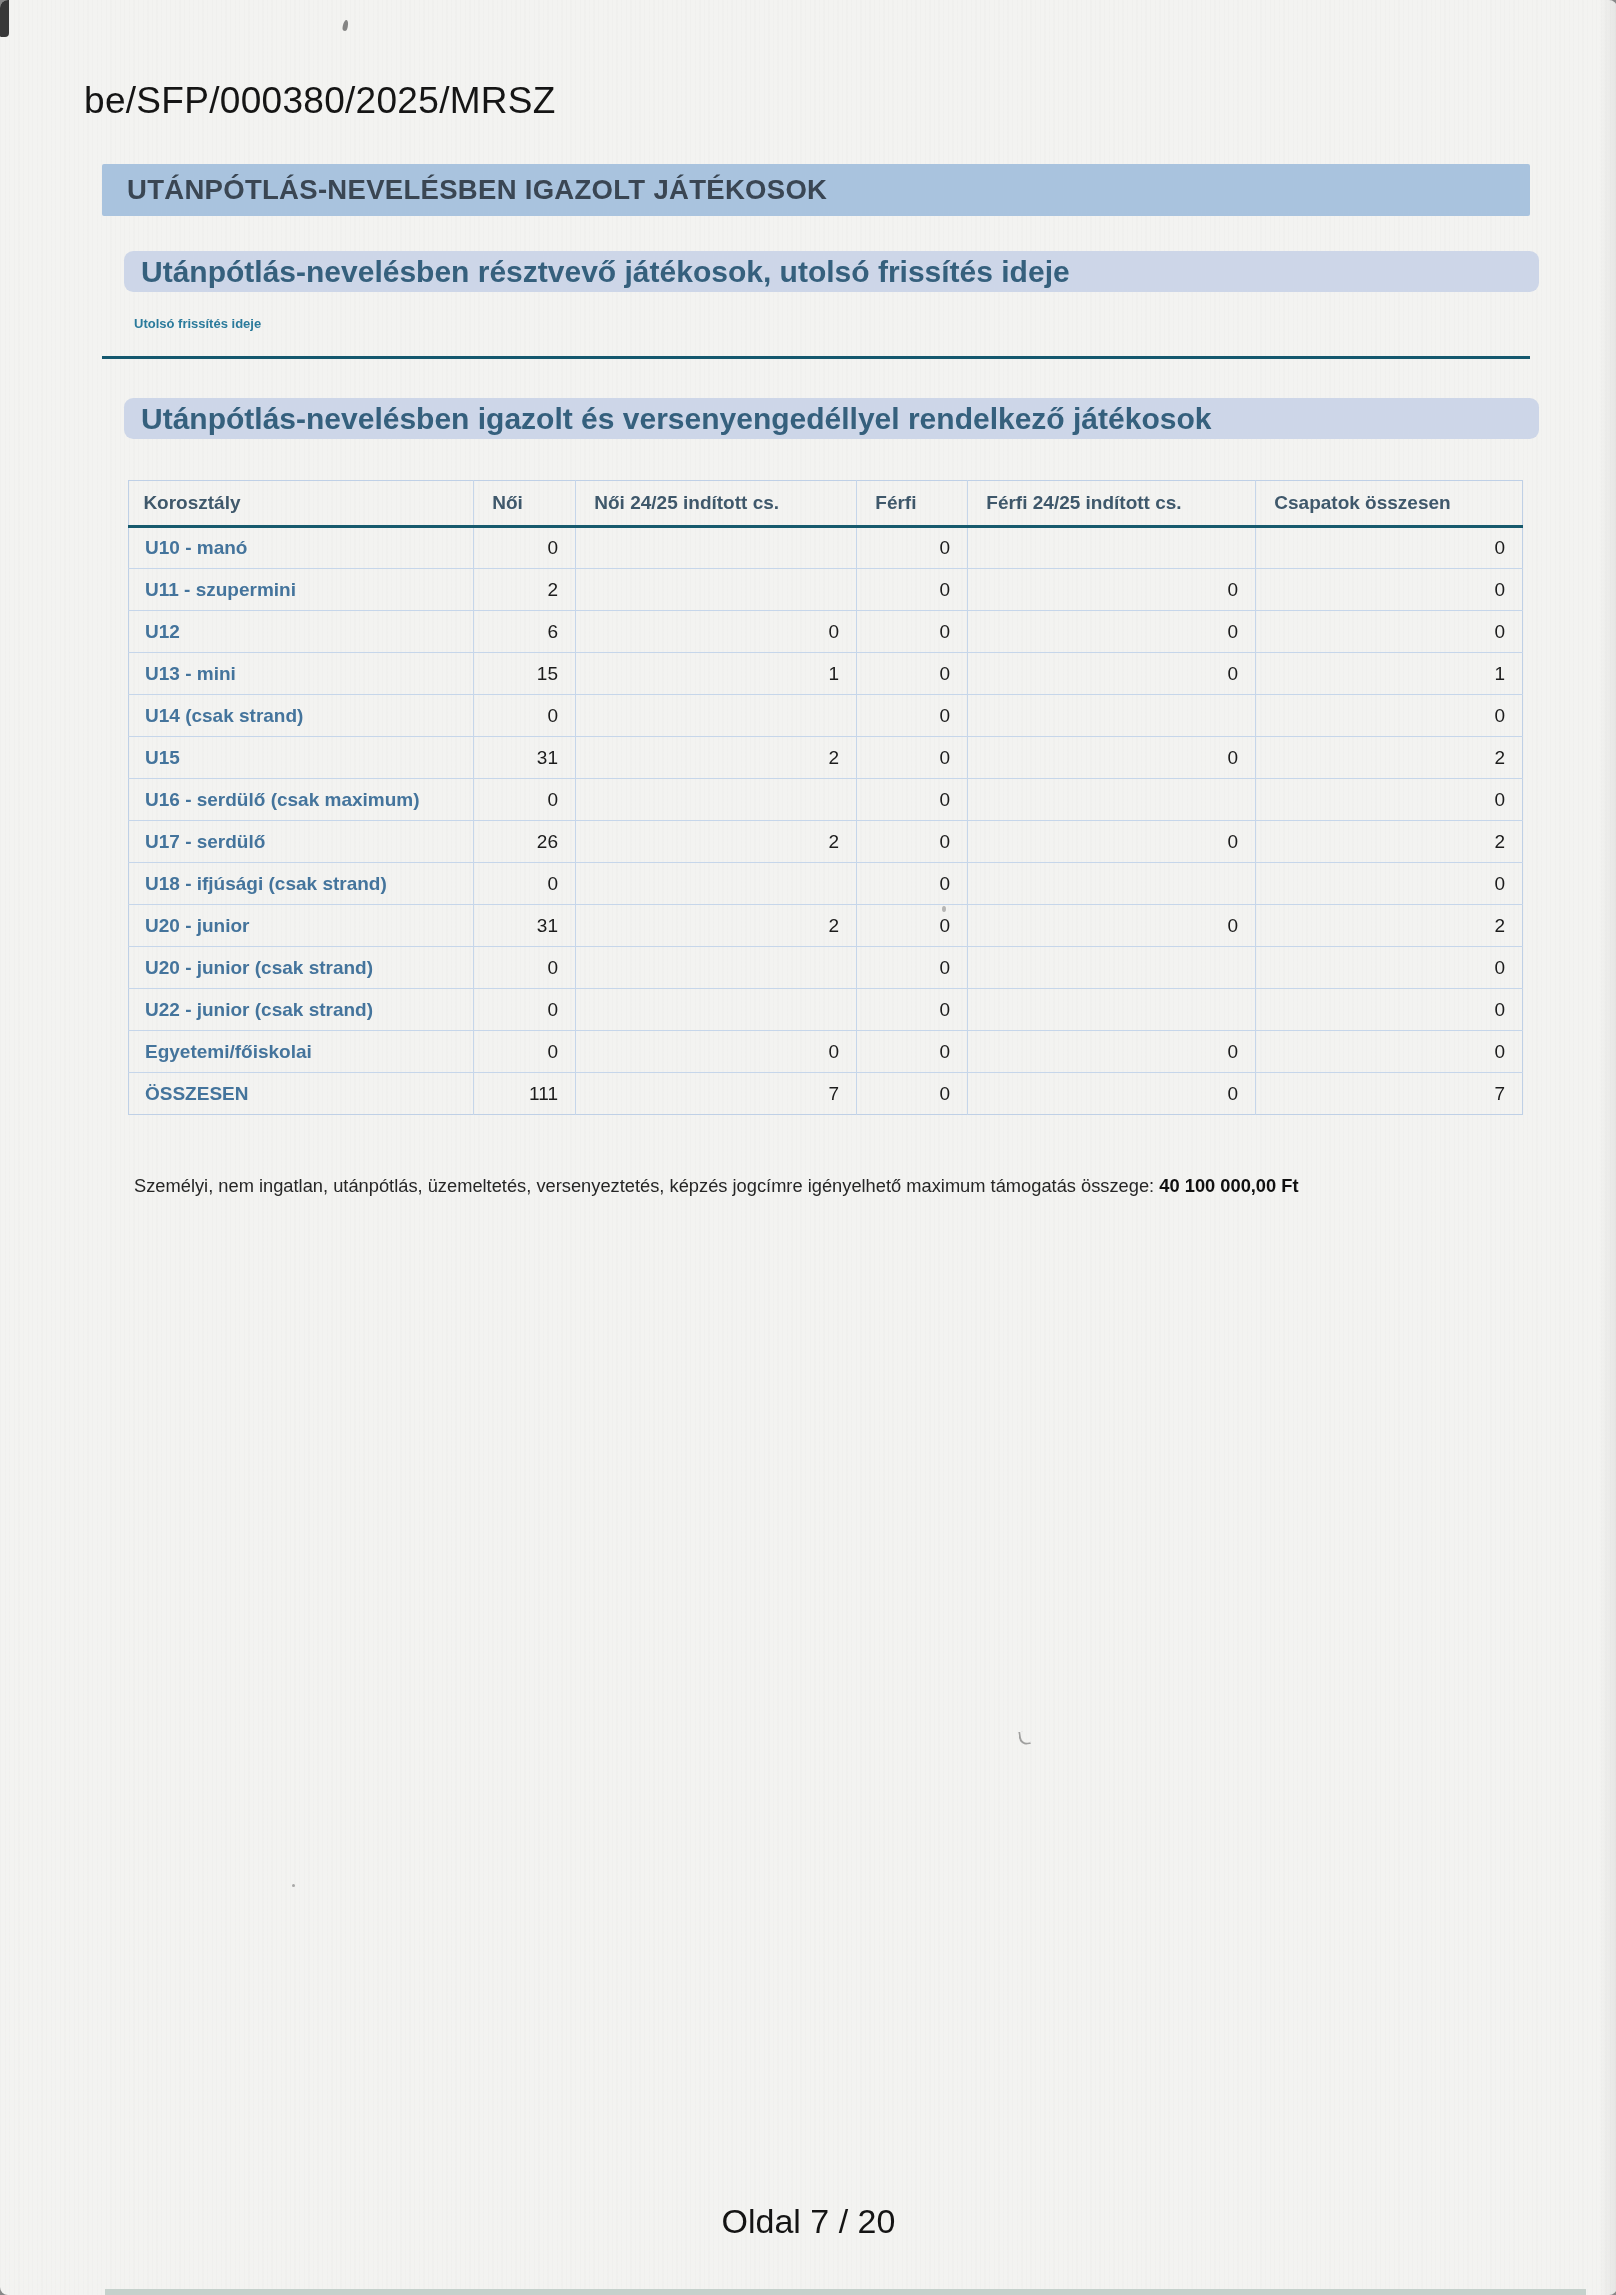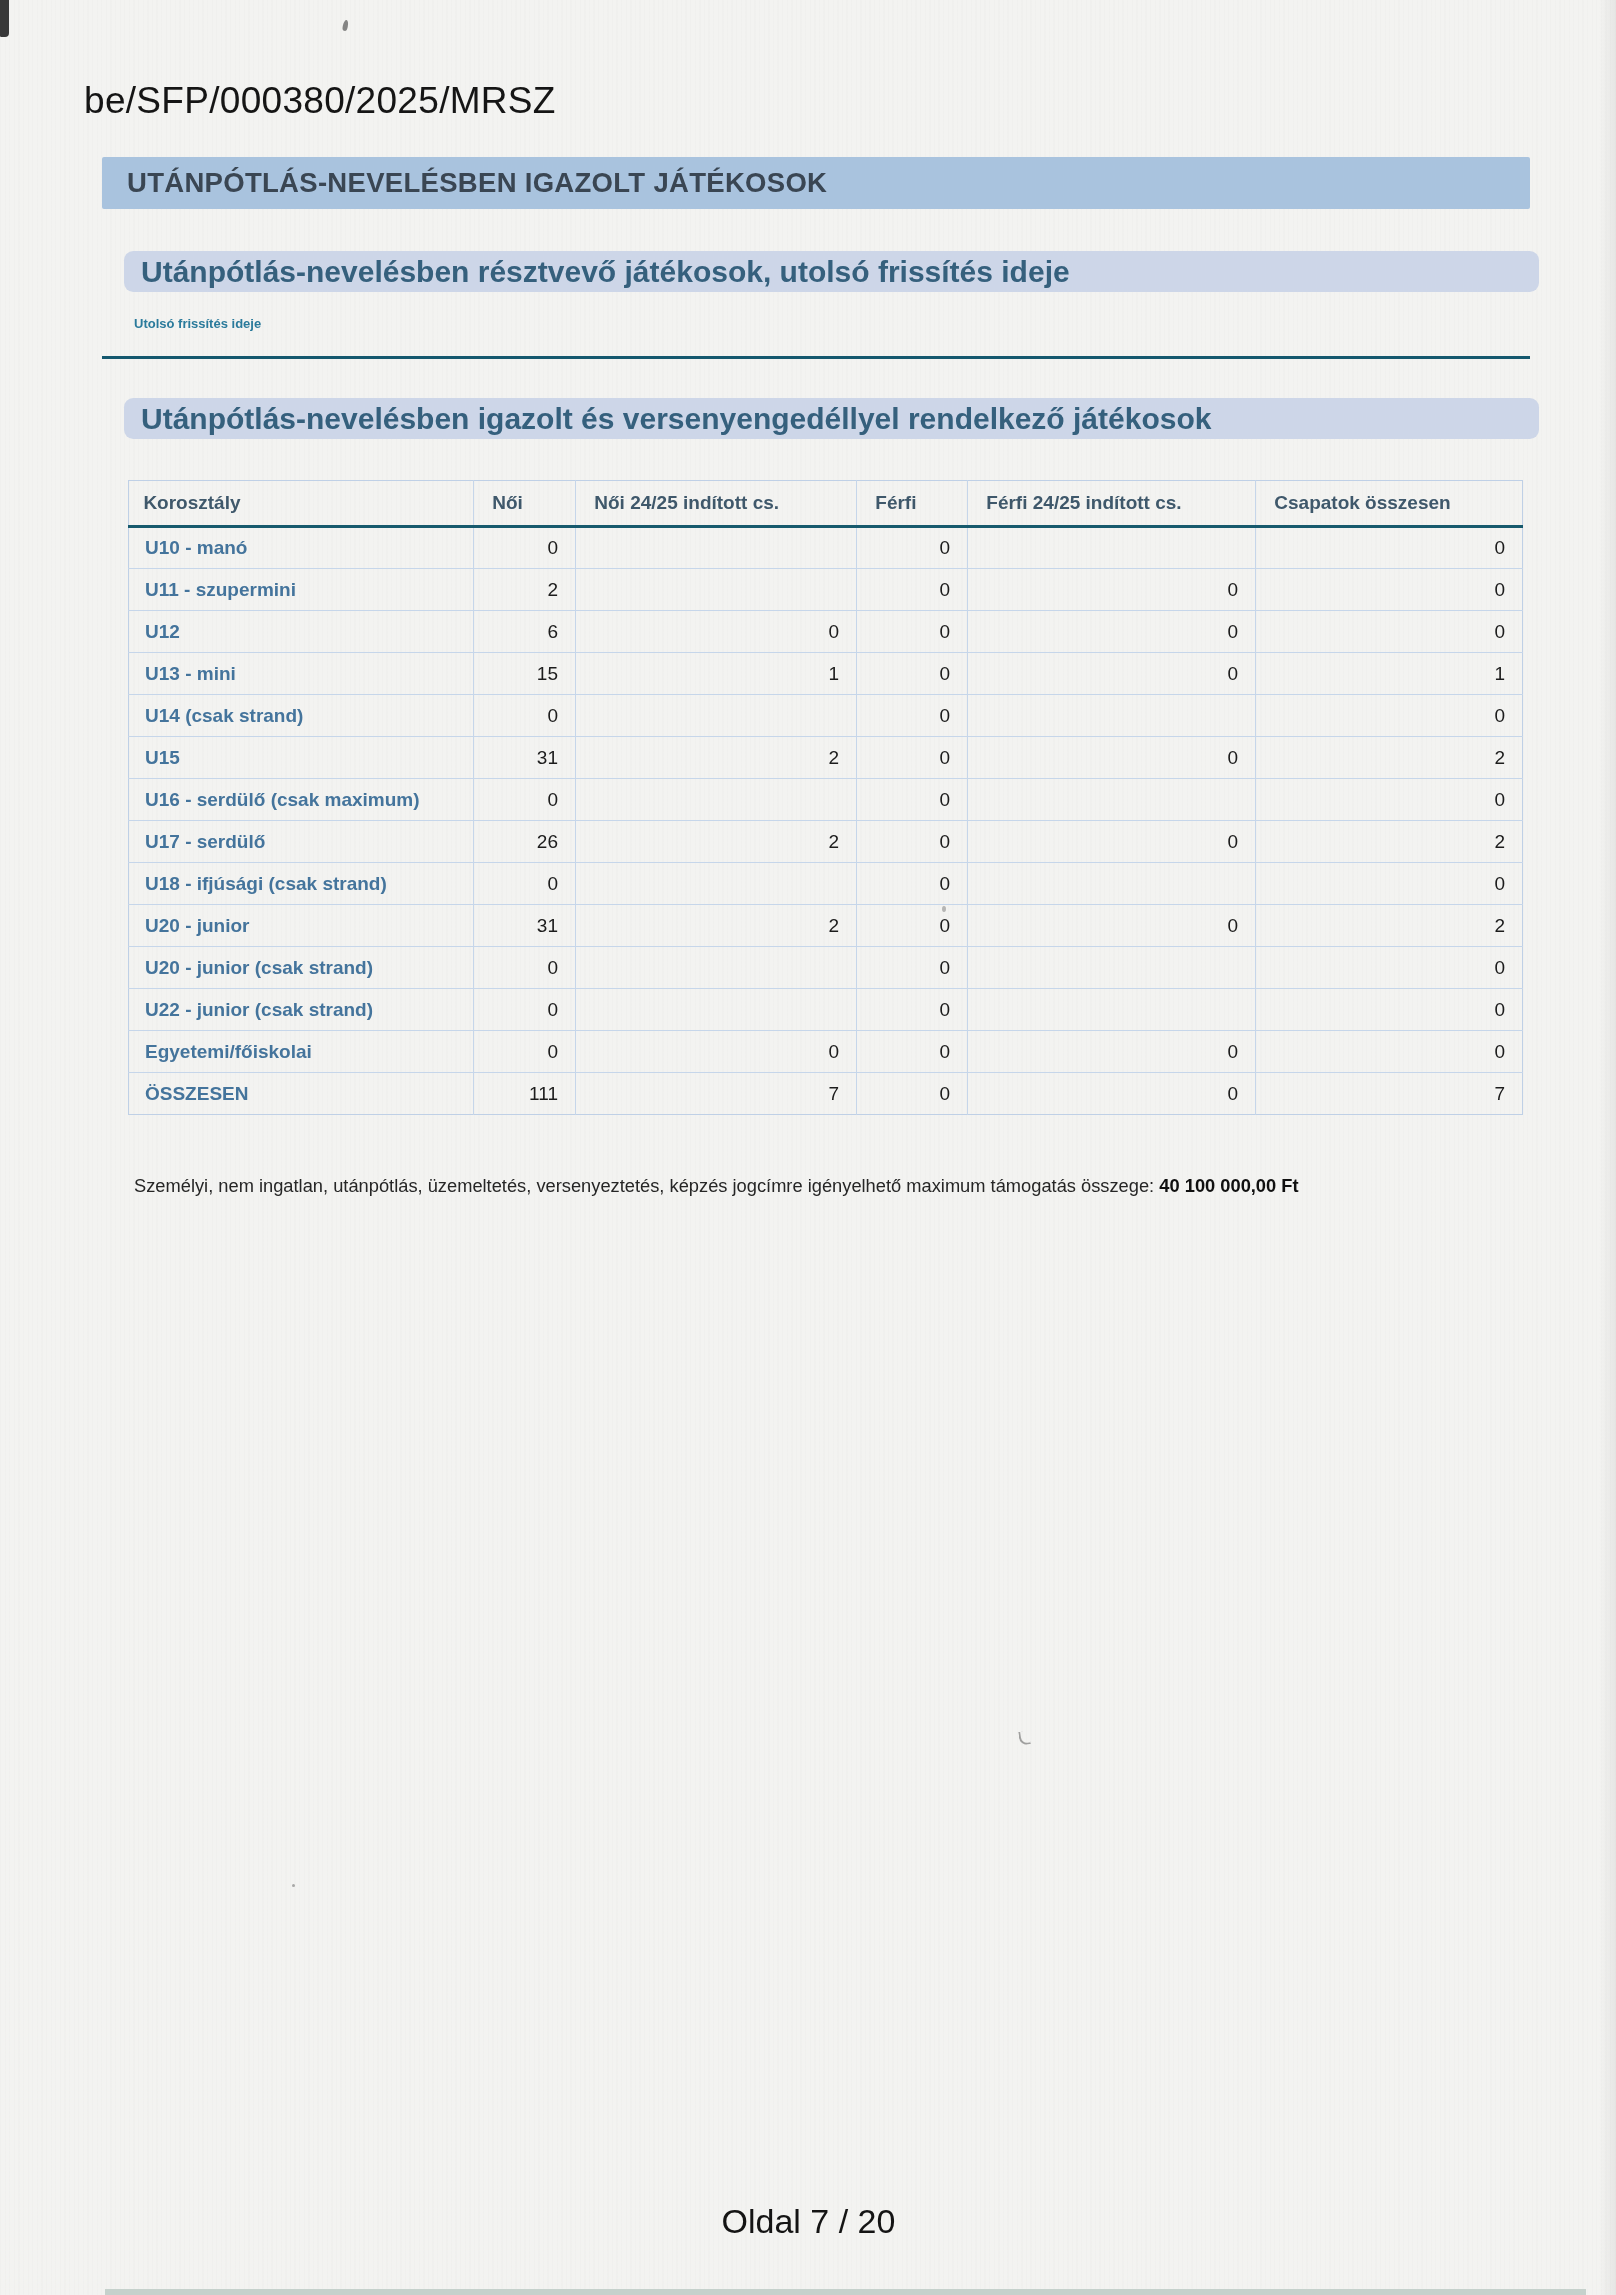--- a/index.html
+++ b/index.html
@@ -5,29 +5,30 @@
   html, body { margin:0; padding:0; background:#888; }
   .page {
     position: relative;
     width: 1617px;
     height: 2295px;
     margin: 0 auto;
     background-color: #f3f3f1;
     background-image: repeating-linear-gradient(90deg, rgba(0,0,0,0.01) 0 1.3px, transparent 1.3px 4.6px);
     font-family: "Liberation Sans", sans-serif;
     overflow: hidden;
+    border-radius: 8px;
   }
 
   .doc-ref {
     position: absolute; left: 84px; top: 80px;
     font-size: 37px; color: #151515; letter-spacing: 0.3px;
   }
 
   .band-main {
-    position: absolute; left: 102px; top: 157px; width: 1428px; height: 52px;
+    position: absolute; left: 102px; top: 164px; width: 1428px; height: 52px;
     background: #a9c3de; border-radius: 2px;
     display: flex; align-items: center; padding-left: 25px; box-sizing: border-box;
     font-size: 27.5px; font-weight: bold; color: #3a4653; letter-spacing: 0.3px;
   }
 
   .band-sub {
     position: absolute; left: 124px; width: 1415px; height: 41px;
     background: #cdd6e8; border-radius: 9.2px;
     display: flex; align-items: center; padding-left: 17px; box-sizing: border-box;
     font-size: 30px; font-weight: bold; color: #35607d;

